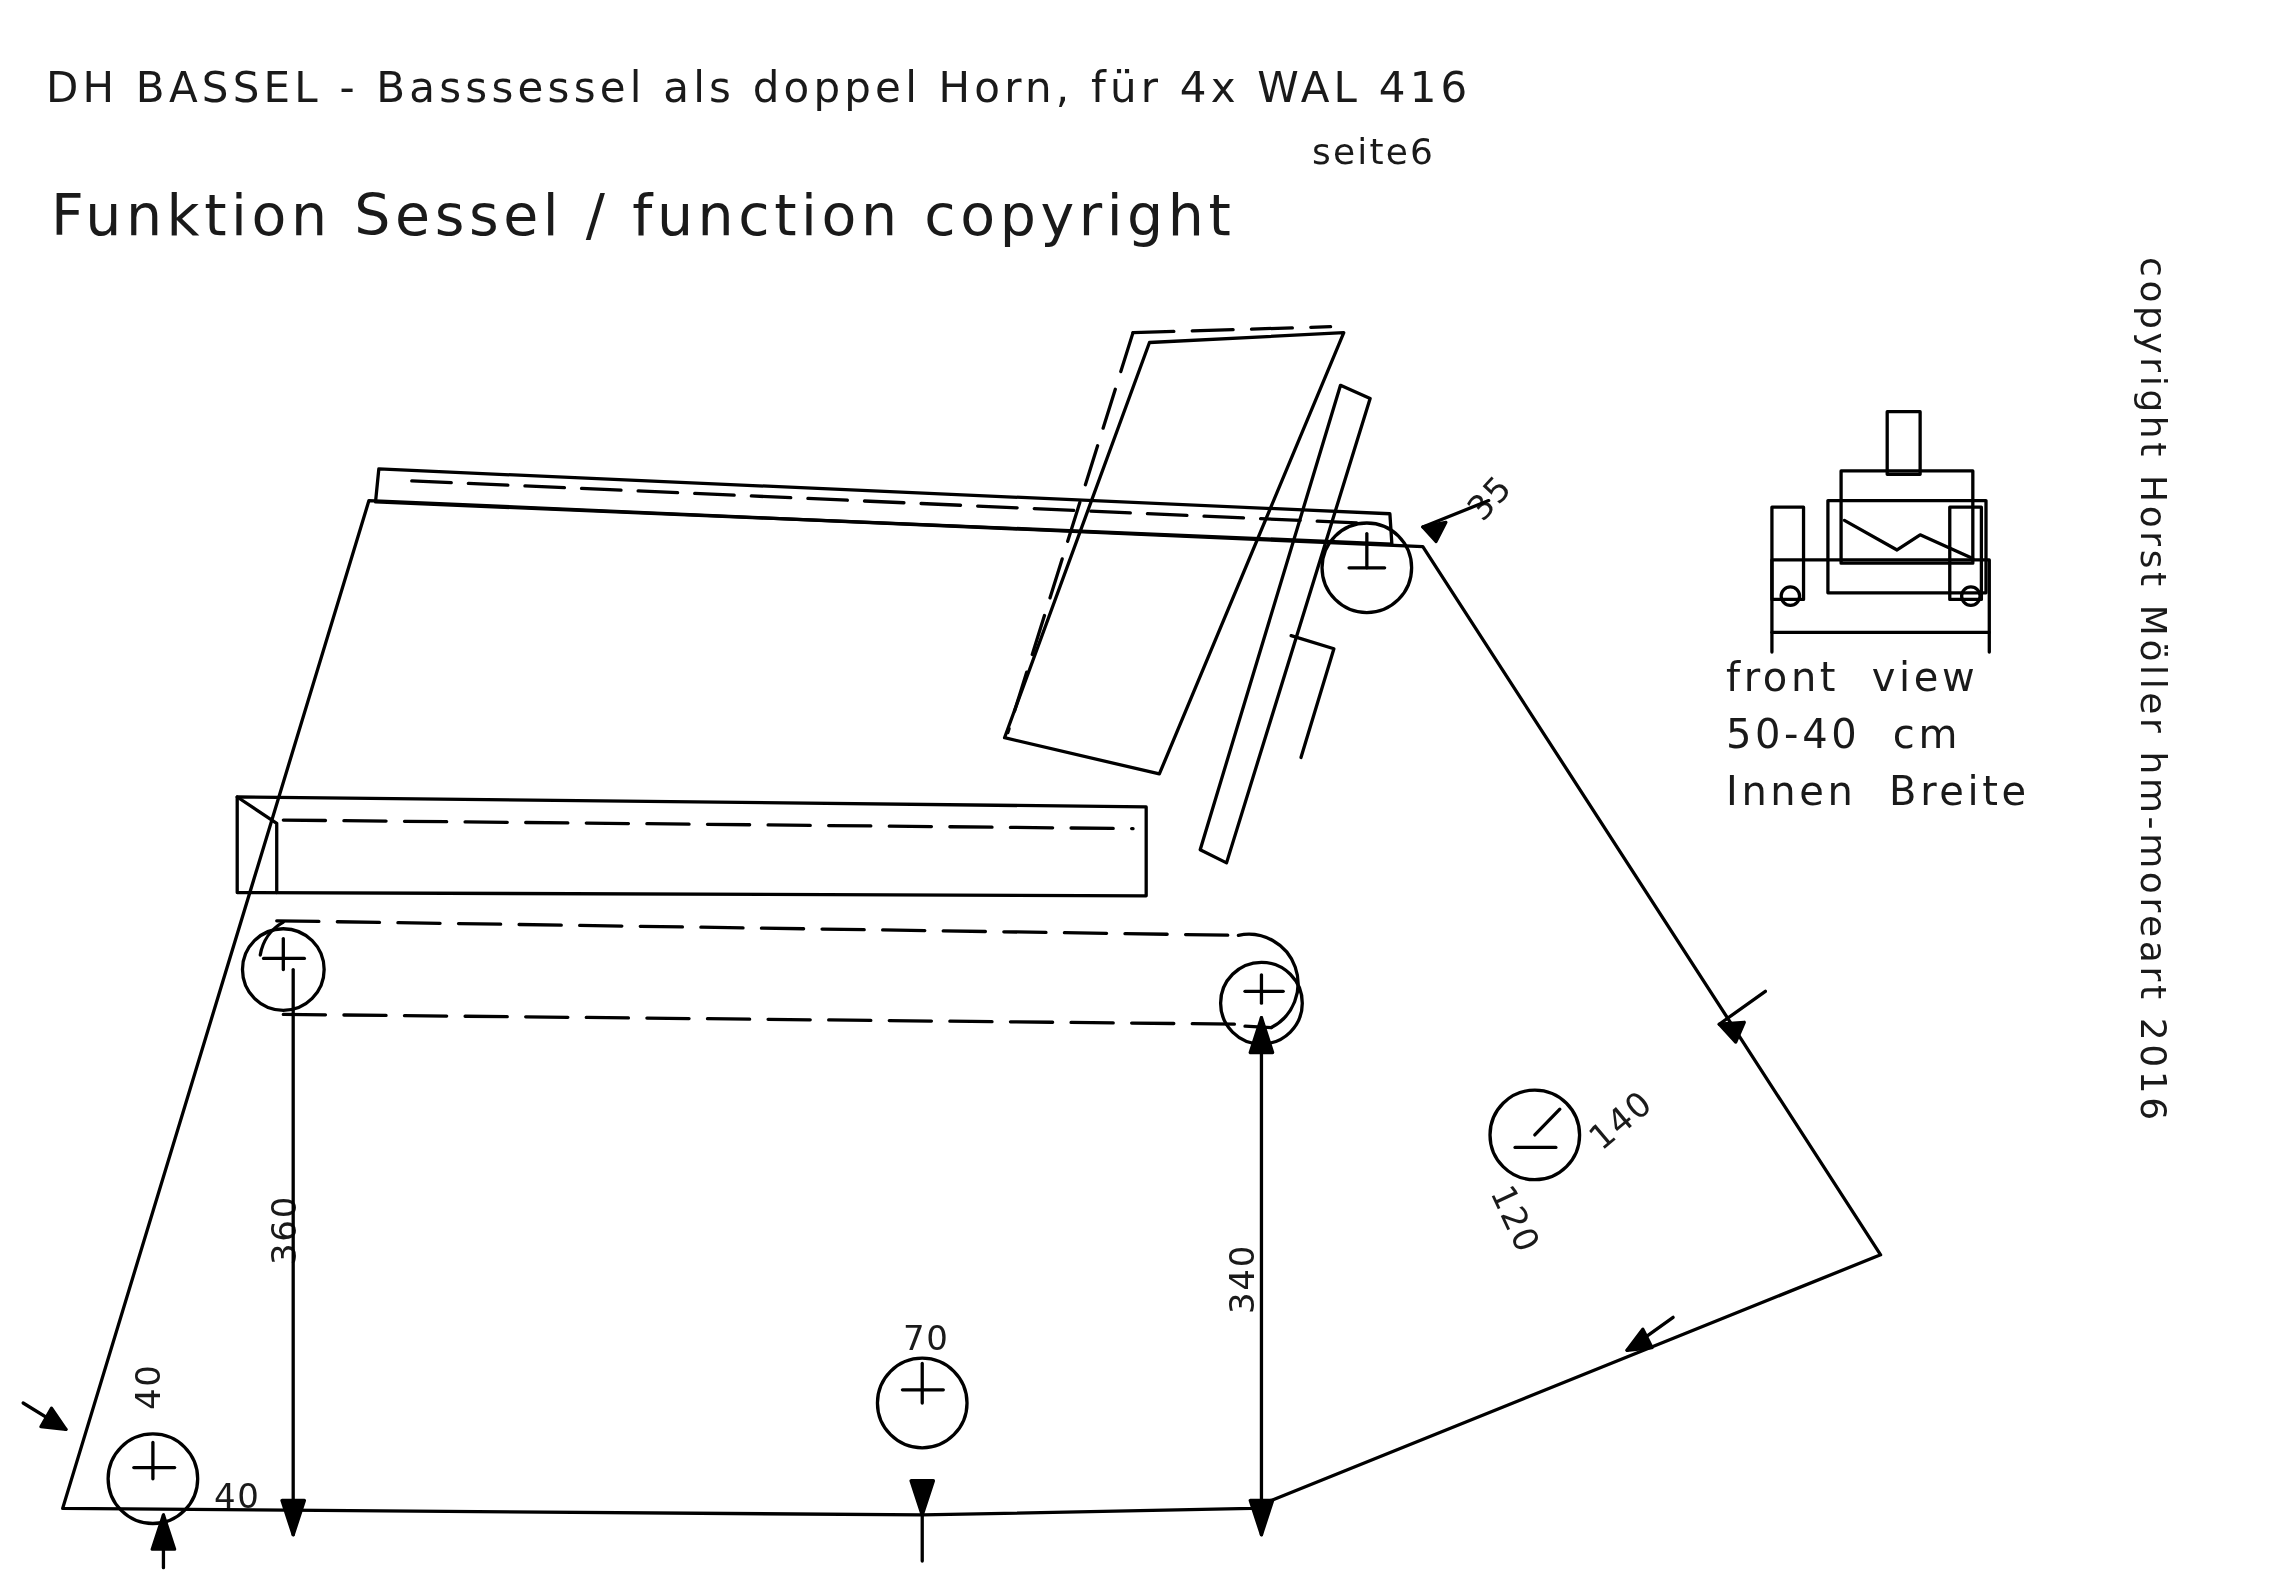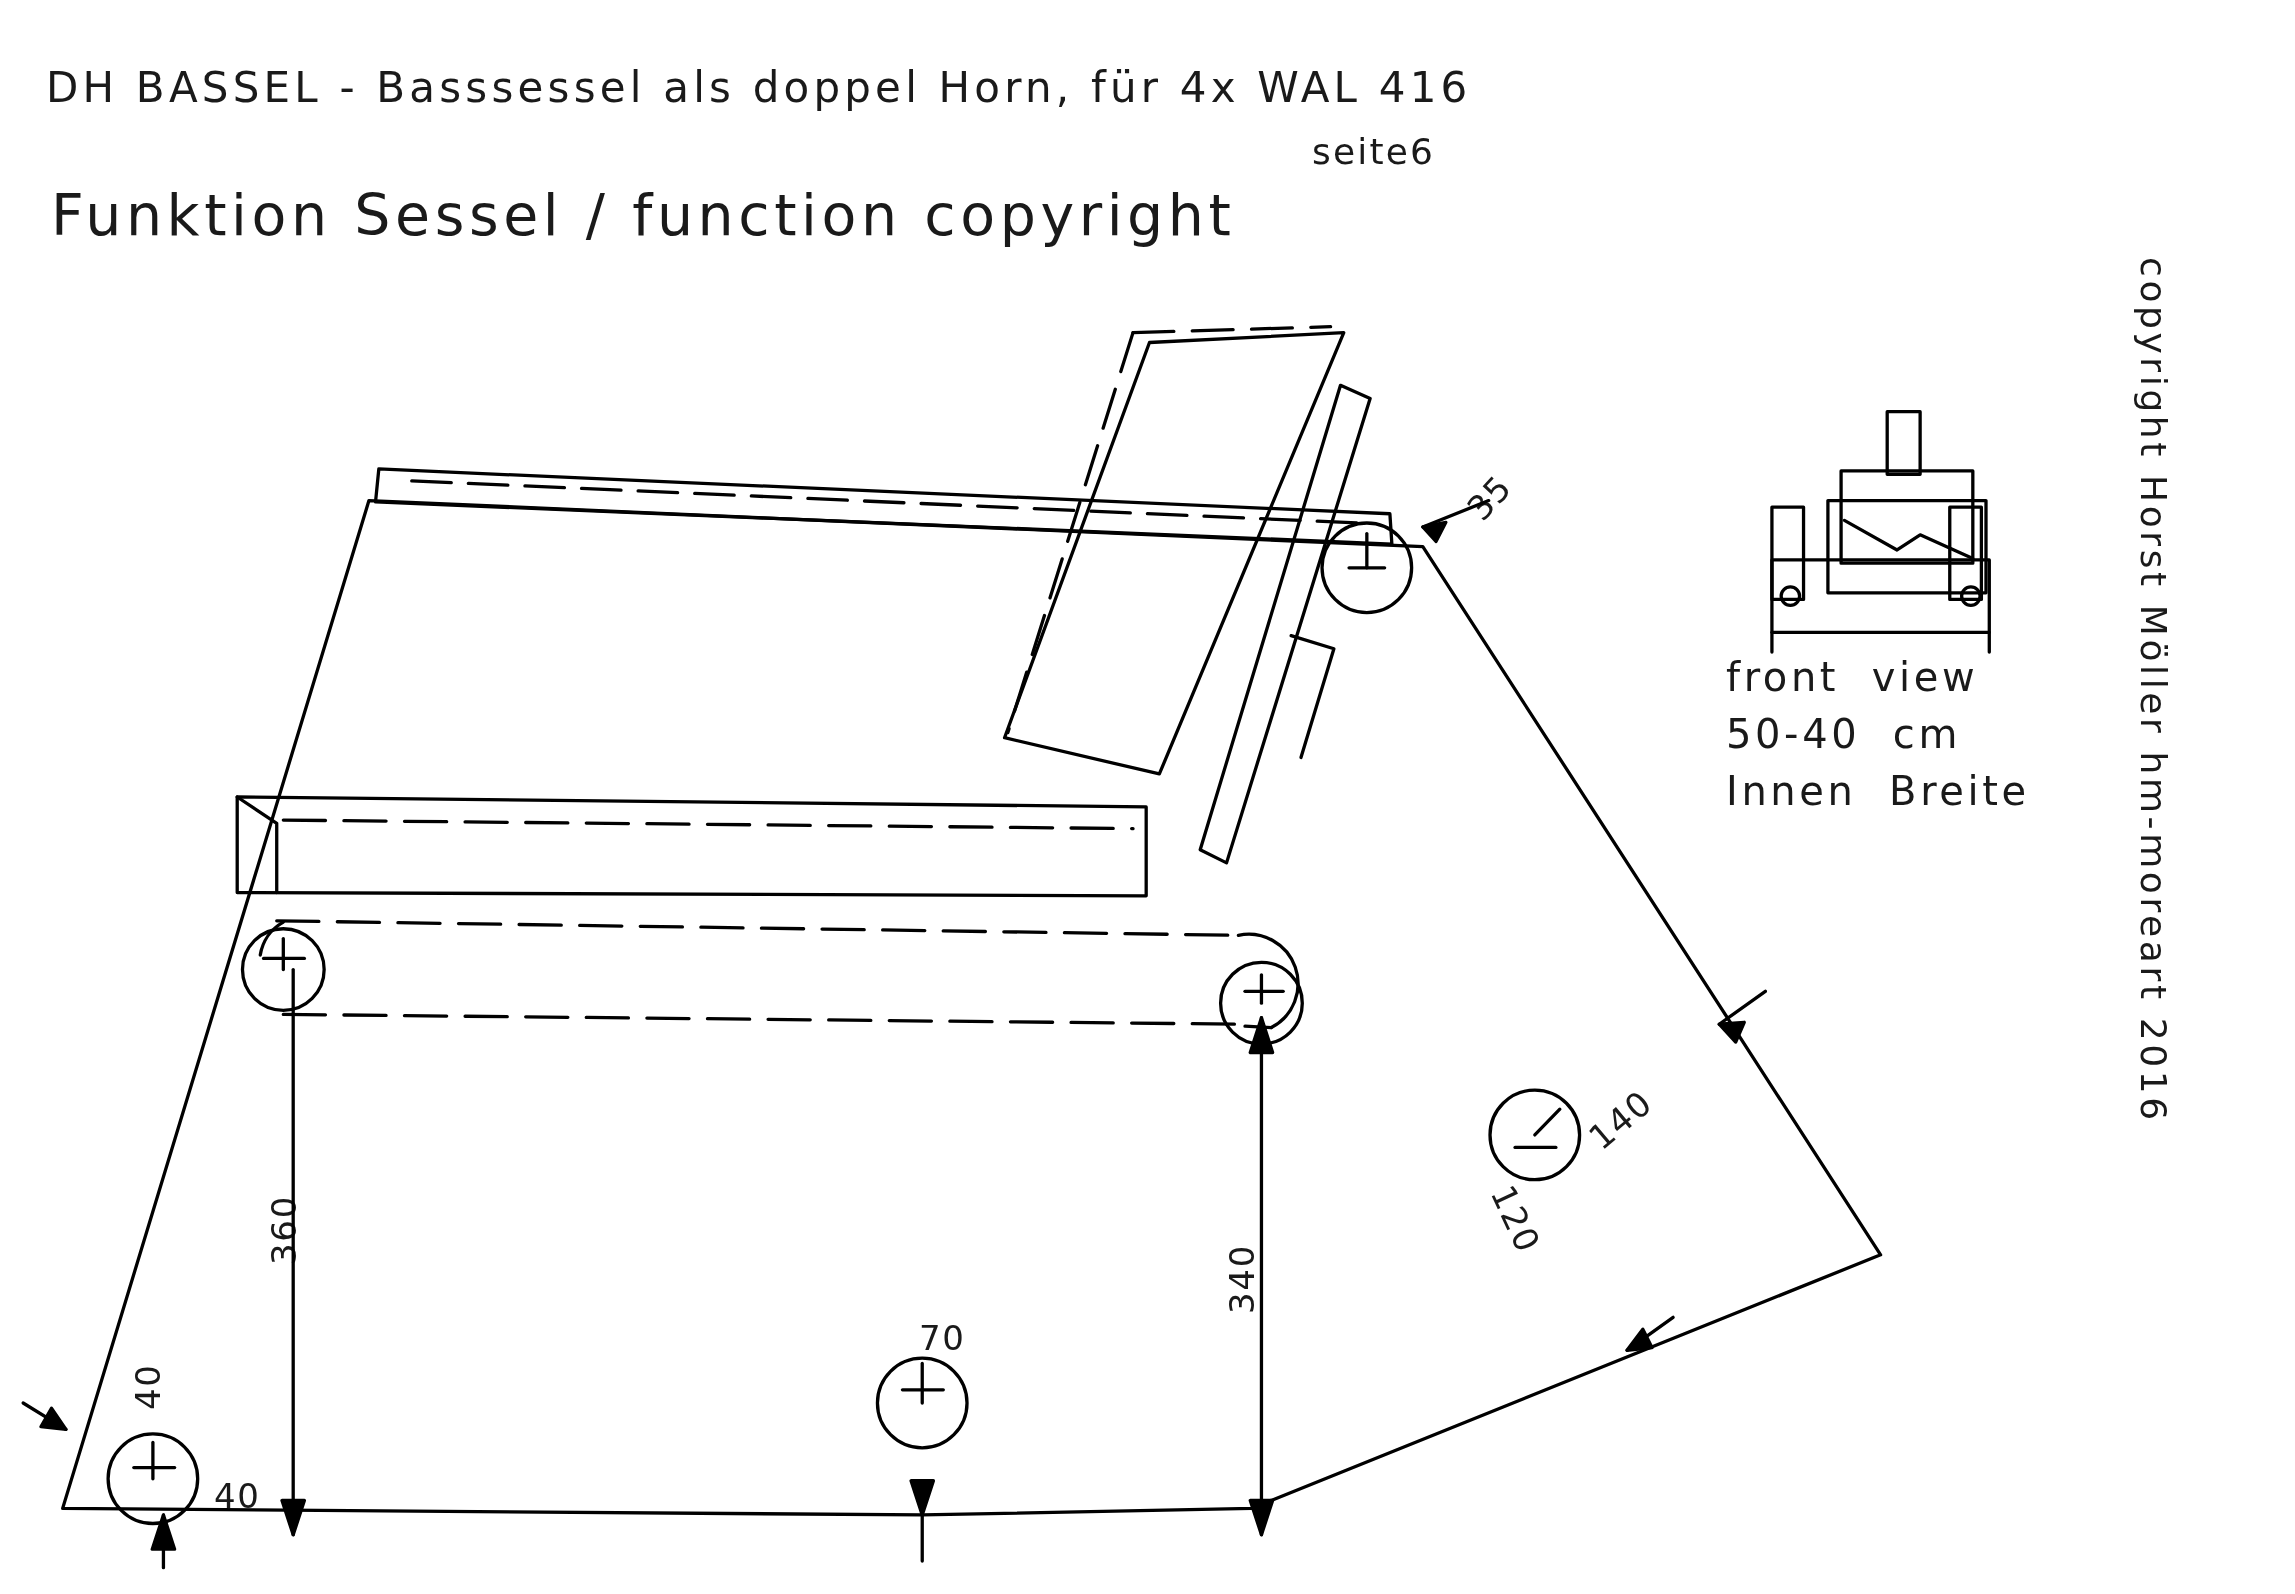--- a/index.html
+++ b/index.html
@@ -69,21 +69,21 @@
     font-size: 34px;
     letter-spacing: 0.05em;
     color: #1a1a1a;
     white-space: nowrap;
   }
   #dim-35   { left: 1459px; top: 501px; transform-origin: left top; transform: rotate(-47deg); }
   #dim-140  { left: 1581px; top: 1127px; transform-origin: left top; transform: rotate(-40deg); }
   #dim-120  { left: 1519px; top: 1179px; transform-origin: left top; transform: rotate(65deg); }
   #dim-360  { left: 264px; top: 1265px; transform-origin: left top; transform: rotate(-90deg); }
   #dim-340  { left: 1222px; top: 1314px; transform-origin: left top; transform: rotate(-90deg); }
-  #dim-70   { left: 903px; top: 1318px; margin-left: 16px; }
+  #dim-70   { left: 903px; top: 1318px; }
   #dim-40a  { left: 128px; top: 1410px; transform-origin: left top; transform: rotate(-90deg); }
   #dim-40b  { left: 214px; top: 1476px; }
   svg.draw {
     position: absolute;
     left: 0; top: 0;
     width: 2295px;
     height: 1594px;
     pointer-events: none;
   }
 </style>

